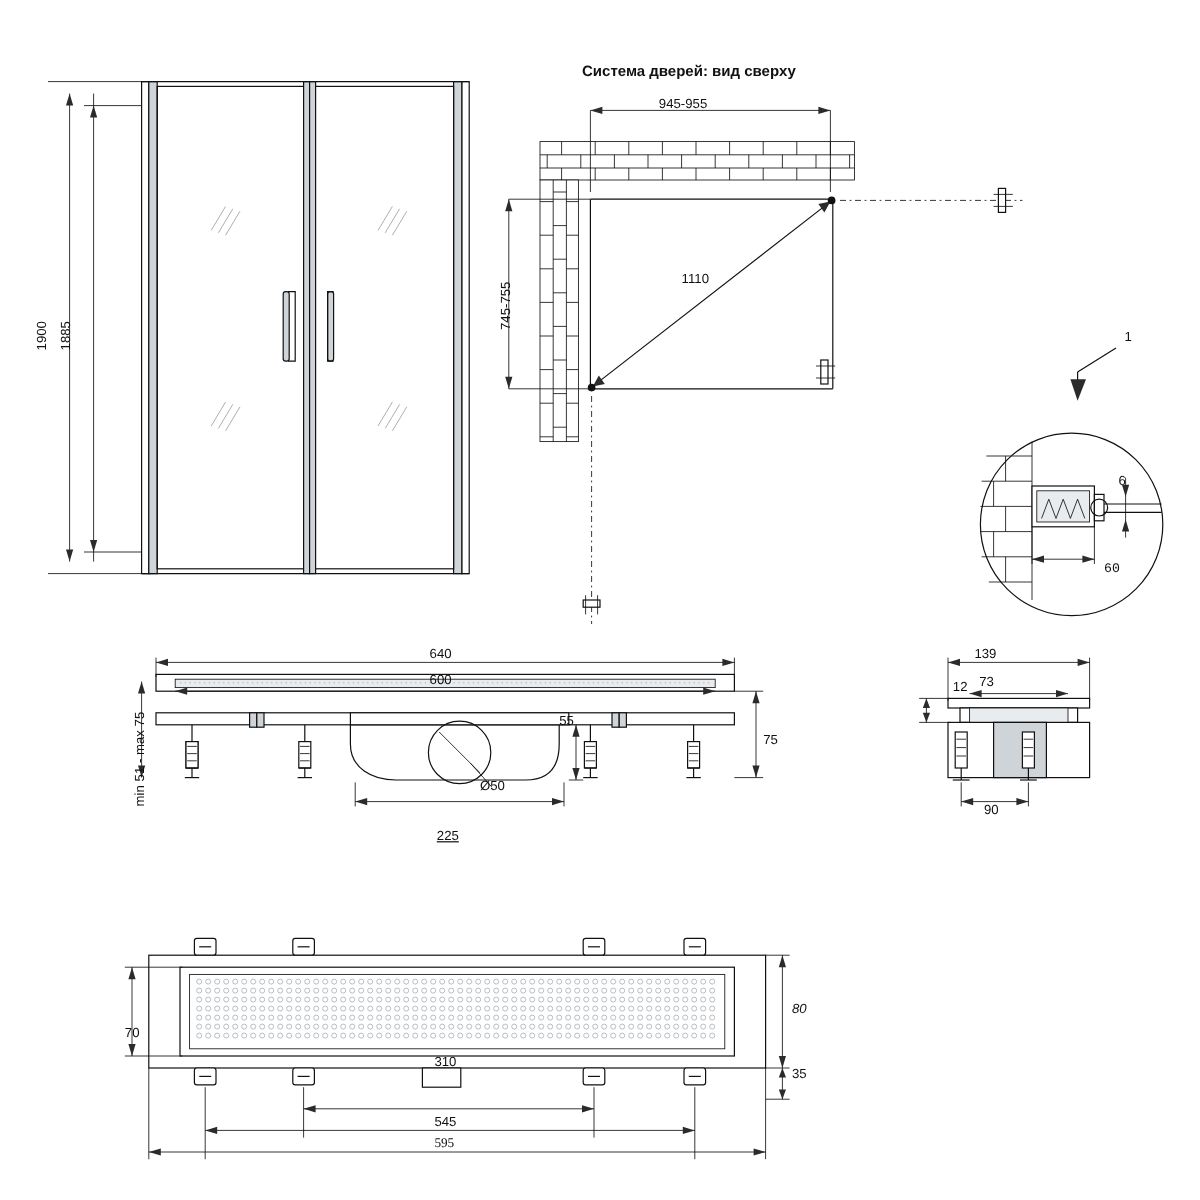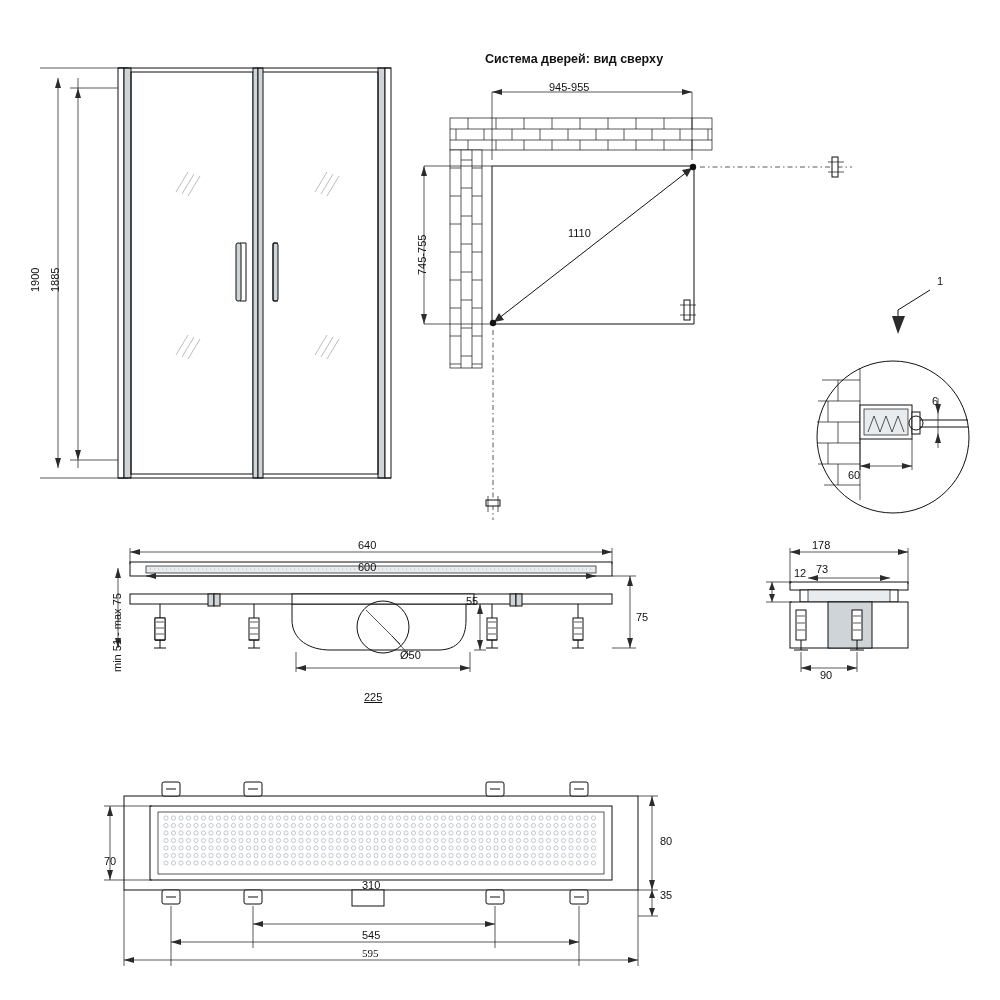--- a/index.html
+++ b/index.html
@@ -221,21 +221,21 @@
     <polygon class="fillbk" points="938,433 935,443 941,443"></polygon>
 
     <line class="thin" x1="860" y1="466" x2="912" y2="466"></line>
     <polygon class="fillbk" points="860,466 870,463 870,469"></polygon>
     <polygon class="fillbk" points="912,466 902,463 902,469"></polygon>
     <line class="thin" x1="860" y1="439" x2="860" y2="470"></line>
     <line class="thin" x1="912" y1="439" x2="912" y2="470"></line>
   </svg>
   <div class="lbl" style="left:937px;top:276px;">1</div>
   <div class="lbl" style="left:932px;top:396px;">6</div>
-  <div class="lbl" style="left:848px;top:470px;">60</div>
+  <div class="lbl" style="left:920px;top:470px;font-family:Liberation Mono, monospace;">60</div>
 
   <svg width="1000" height="1000">
 
     <rect class="ln fillw" x="130" y="562" width="482" height="14"></rect>
     <rect class="thin fillg" x="146" y="566" width="450" height="7"></rect>
 
     <g class="gl" stroke-dasharray="1 3">
       <line x1="150" y1="569" x2="592" y2="569"></line>
     </g>
 
@@ -363,21 +363,21 @@
     <polygon class="fillbk" points="772,582 769,590 775,590"></polygon>
     <polygon class="fillbk" points="772,602 769,594 775,594"></polygon>
     <line class="thin" x1="766" y1="582" x2="792" y2="582"></line>
     <line class="thin" x1="766" y1="602" x2="792" y2="602"></line>
     <line class="thin" x1="801" y1="668" x2="857" y2="668"></line>
     <polygon class="fillbk" points="801,668 811,665 811,671"></polygon>
     <polygon class="fillbk" points="857,668 847,665 847,671"></polygon>
     <line class="thin" x1="801" y1="652" x2="801" y2="672"></line>
     <line class="thin" x1="857" y1="652" x2="857" y2="672"></line>
   </svg>
-  <div class="lbl" style="left:812px;top:540px;">178</div>
+  <div class="lbl" style="left:812px;top:540px;">139</div>
   <div class="lbl" style="left:816px;top:564px;">73</div>
   <div class="lbl" style="left:794px;top:568px;">12</div>
   <div class="lbl" style="left:820px;top:670px;">90</div>
 
   <svg width="1000" height="1000">
 
     <rect class="ln fillw" x="124" y="796" width="514" height="94"></rect>
 
     <rect class="ln fillw" x="150" y="806" width="462" height="74"></rect>
     <rect class="thin" x="158" y="812" width="446" height="62" fill="#f4f6f7"></rect>
@@ -846,19 +846,19 @@
     <polygon class="fillbk" points="579,942 569,939 569,945"></polygon>
     <line class="thin" x1="171" y1="906" x2="171" y2="966"></line>
     <line class="thin" x1="579" y1="906" x2="579" y2="966"></line>
     <line class="thin" x1="124" y1="960" x2="638" y2="960"></line>
     <polygon class="fillbk" points="124,960 134,957 134,963"></polygon>
     <polygon class="fillbk" points="638,960 628,957 628,963"></polygon>
     <line class="thin" x1="124" y1="890" x2="124" y2="966"></line>
     <line class="thin" x1="638" y1="890" x2="638" y2="966"></line>
   </svg>
   <div class="lbl" style="left:104px;top:856px;">70</div>
-  <div class="lbl" style="left:660px;top:836px;">80</div>
+  <div class="lbl" style="left:660px;top:836px;font-style:italic;">80</div>
   <div class="lbl" style="left:660px;top:890px;">35</div>
   <div class="lbl" style="left:362px;top:880px;">310</div>
   <div class="lbl" style="left:362px;top:930px;">545</div>
   <div class="lbl" style="left:362px;top:948px;font-family:Liberation Serif, serif;">595</div>
 
 </div>
 
 </body></html>

